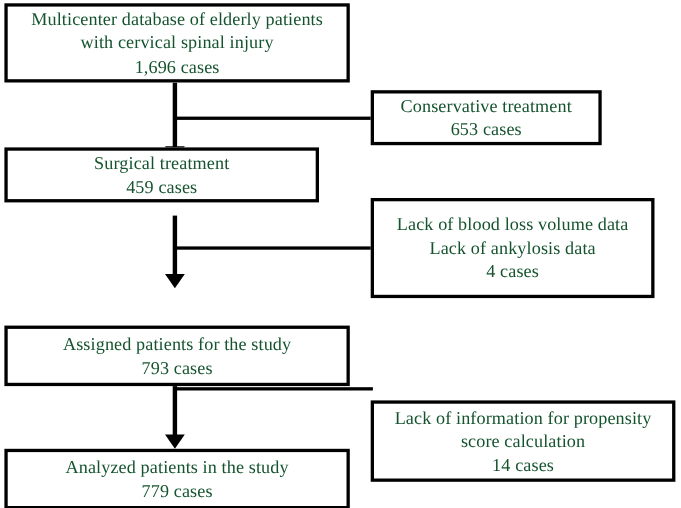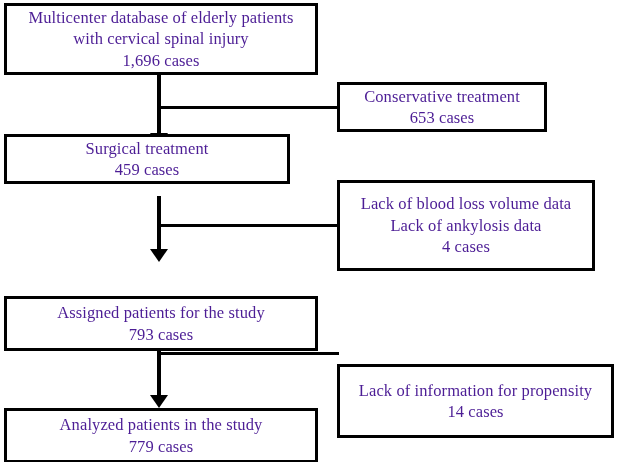--- a/index.html
+++ b/index.html
@@ -18,21 +18,21 @@
   .node {
     position: absolute;
     box-sizing: border-box;
     border: 3px solid #000000;
     background: #ffffff;
     display: flex;
     flex-direction: column;
     align-items: center;
     justify-content: center;
     text-align: center;
-    color: #4c1d95;
+    color: #14532d;
     font-size: 16.5px;
     line-height: 1.30;
     letter-spacing: 0.1px;
     z-index: 2;
   }
   .node .line {
     display: block;
     white-space: nowrap;
   }
   
@@ -126,16 +126,17 @@
   </div>
 
   <div class="node" id="node-bloodloss">
     <span class="line">Lack of blood loss volume data</span>
     <span class="line">Lack of ankylosis data</span>
     <span class="line">4 cases</span>
   </div>
 
   <div class="node" id="node-propensity">
     <span class="line">Lack of information for propensity</span>
+    <span class="line">score calculation</span>
     <span class="line">14 cases</span>
   </div>
 
 </div>
 
 </body></html>

